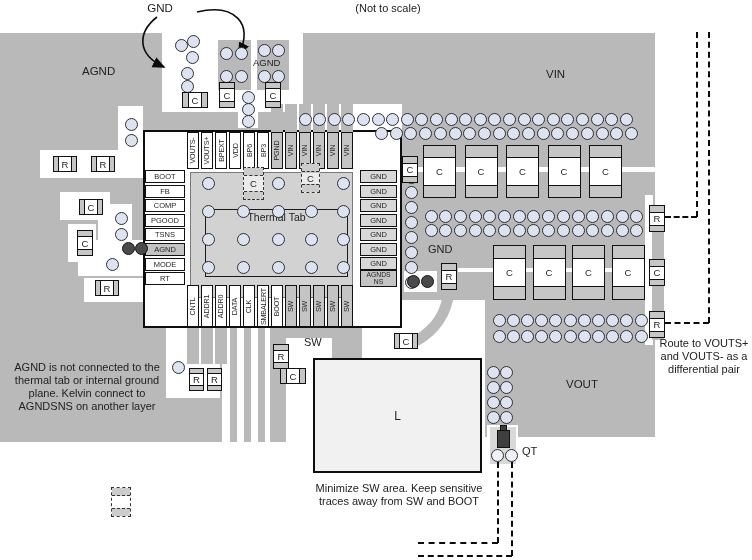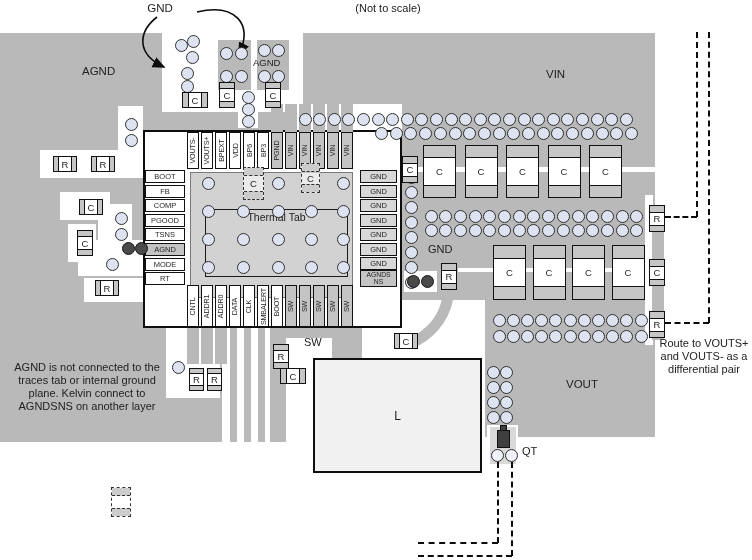--- a/index.html
+++ b/index.html
@@ -127,21 +127,22 @@
 
   <div class="lbl center" style="left:138px;top:2px;width:44px;font-size:11.5px;">GND</div>
   <div class="lbl center" style="left:328px;top:2px;width:120px;">(Not to scale)</div>
   <div class="lbl" style="left:82px;top:65px;font-size:11.5px;">AGND</div>
   <div class="lbl" style="left:253px;top:56px;font-size:9.5px;">AGND</div>
   <div class="lbl" style="left:546px;top:68px;font-size:11.5px;">VIN</div>
   <div class="lbl" style="left:428px;top:243px;">GND</div>
   <div class="lbl" style="left:566px;top:378px;font-size:11.5px;">VOUT</div>
   <div class="lbl" style="left:304px;top:336px;">SW</div>
   <div class="lbl" style="left:522px;top:445px;">QT</div>
-  <div class="lbl center" style="left:8px;top:361px;width:158px;">AGND is not connected to the traces tab or internal ground plane. Kelvin connect to AGNDSNS on another layer</div>
+  <div class="lbl center" style="left:8px;top:361px;width:158px;">AGND is not connected to the thermal tab or internal ground plane. Kelvin connect to AGNDSNS on another layer</div>
+  <div class="lbl center" style="left:306px;top:482px;width:186px;">Minimize SW area. Keep sensitive traces away from SW and BOOT</div>
   <div class="lbl center" style="left:652px;top:337px;width:104px;">Route to VOUTS+ and VOUTS- as a differential pair</div>
 
   <div class="dcomp" style="left:111px;top:487px;width:20px;height:30px;">
     <div class="band first"></div>
     <div class="clabel"></div>
     <div class="band last"></div>
   </div>
 
   <svg class="overlay" width="752" height="560">
     <defs>

